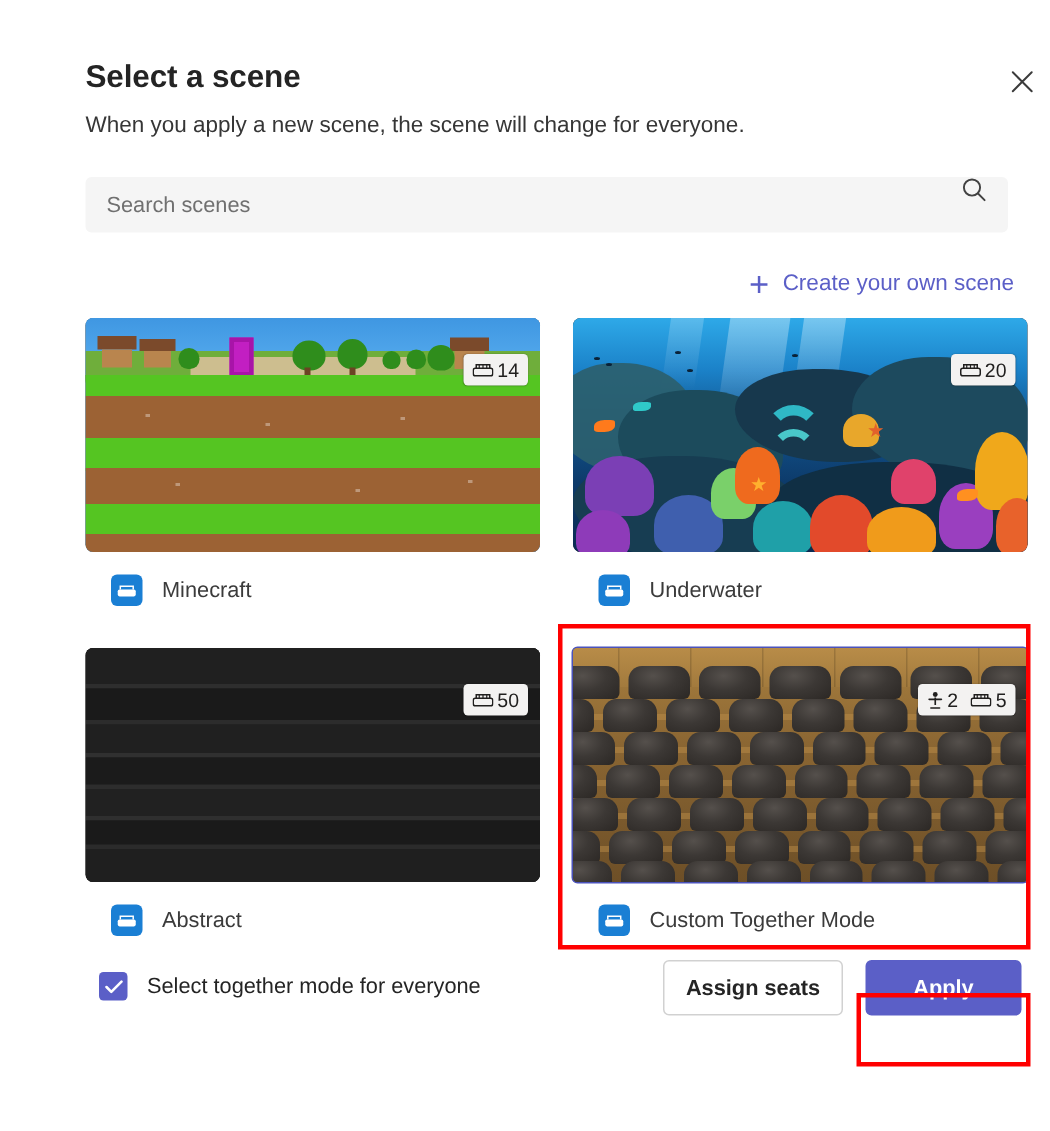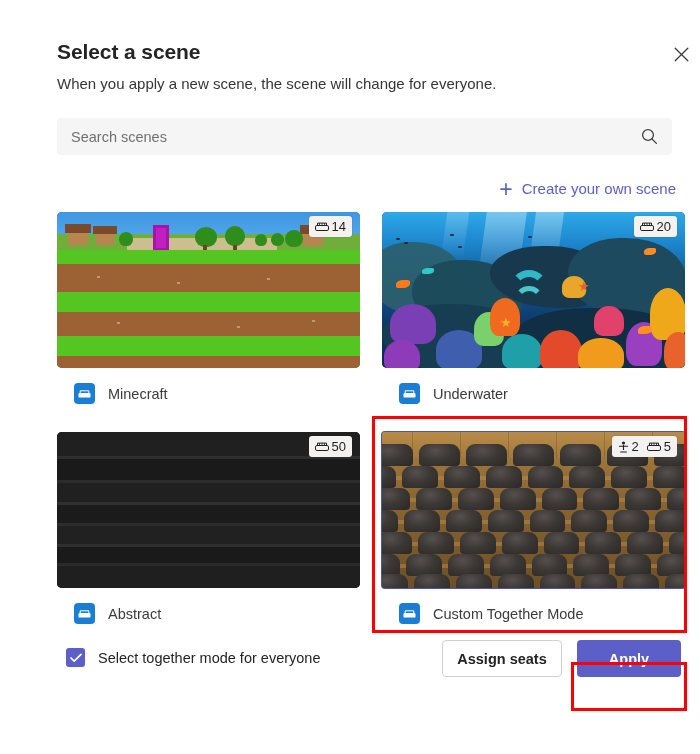--- a/index.html
+++ b/index.html
@@ -46,21 +46,21 @@
 
   
   .search-box {
     position: absolute;
     left: 33px; top: 118px;
     width: 615px; height: 37px;
     background: #f5f5f5;
     border: none;
     border-radius: 4px;
     display: flex;
-    align-items: center;
+    align-items: flex-start;
   }
   .search-input {
     border: none;
     outline: none;
     background: transparent;
     font-family: "Liberation Sans", sans-serif;
     font-size: 14.5px;
     color: #616161;
     padding-left: 14px;
     flex: 1;
@@ -145,21 +145,21 @@
     flex: none;
   }
   .scene-name {
     font-size: 14.5px;
     color: #3b3b3b;
   }
 
   
   .badge {
     position: absolute;
-    top: 4px; right: 8px;
+    top: 24px; right: 8px;
     background: #f3f2f1;
     border-radius: 3px;
     height: 21px;
     padding: 0 6px;
     display: flex;
     align-items: center;
     gap: 4px;
     font-size: 13px;
     color: #201f1e;
     box-shadow: 0 0 1px rgba(0,0,0,.4);

